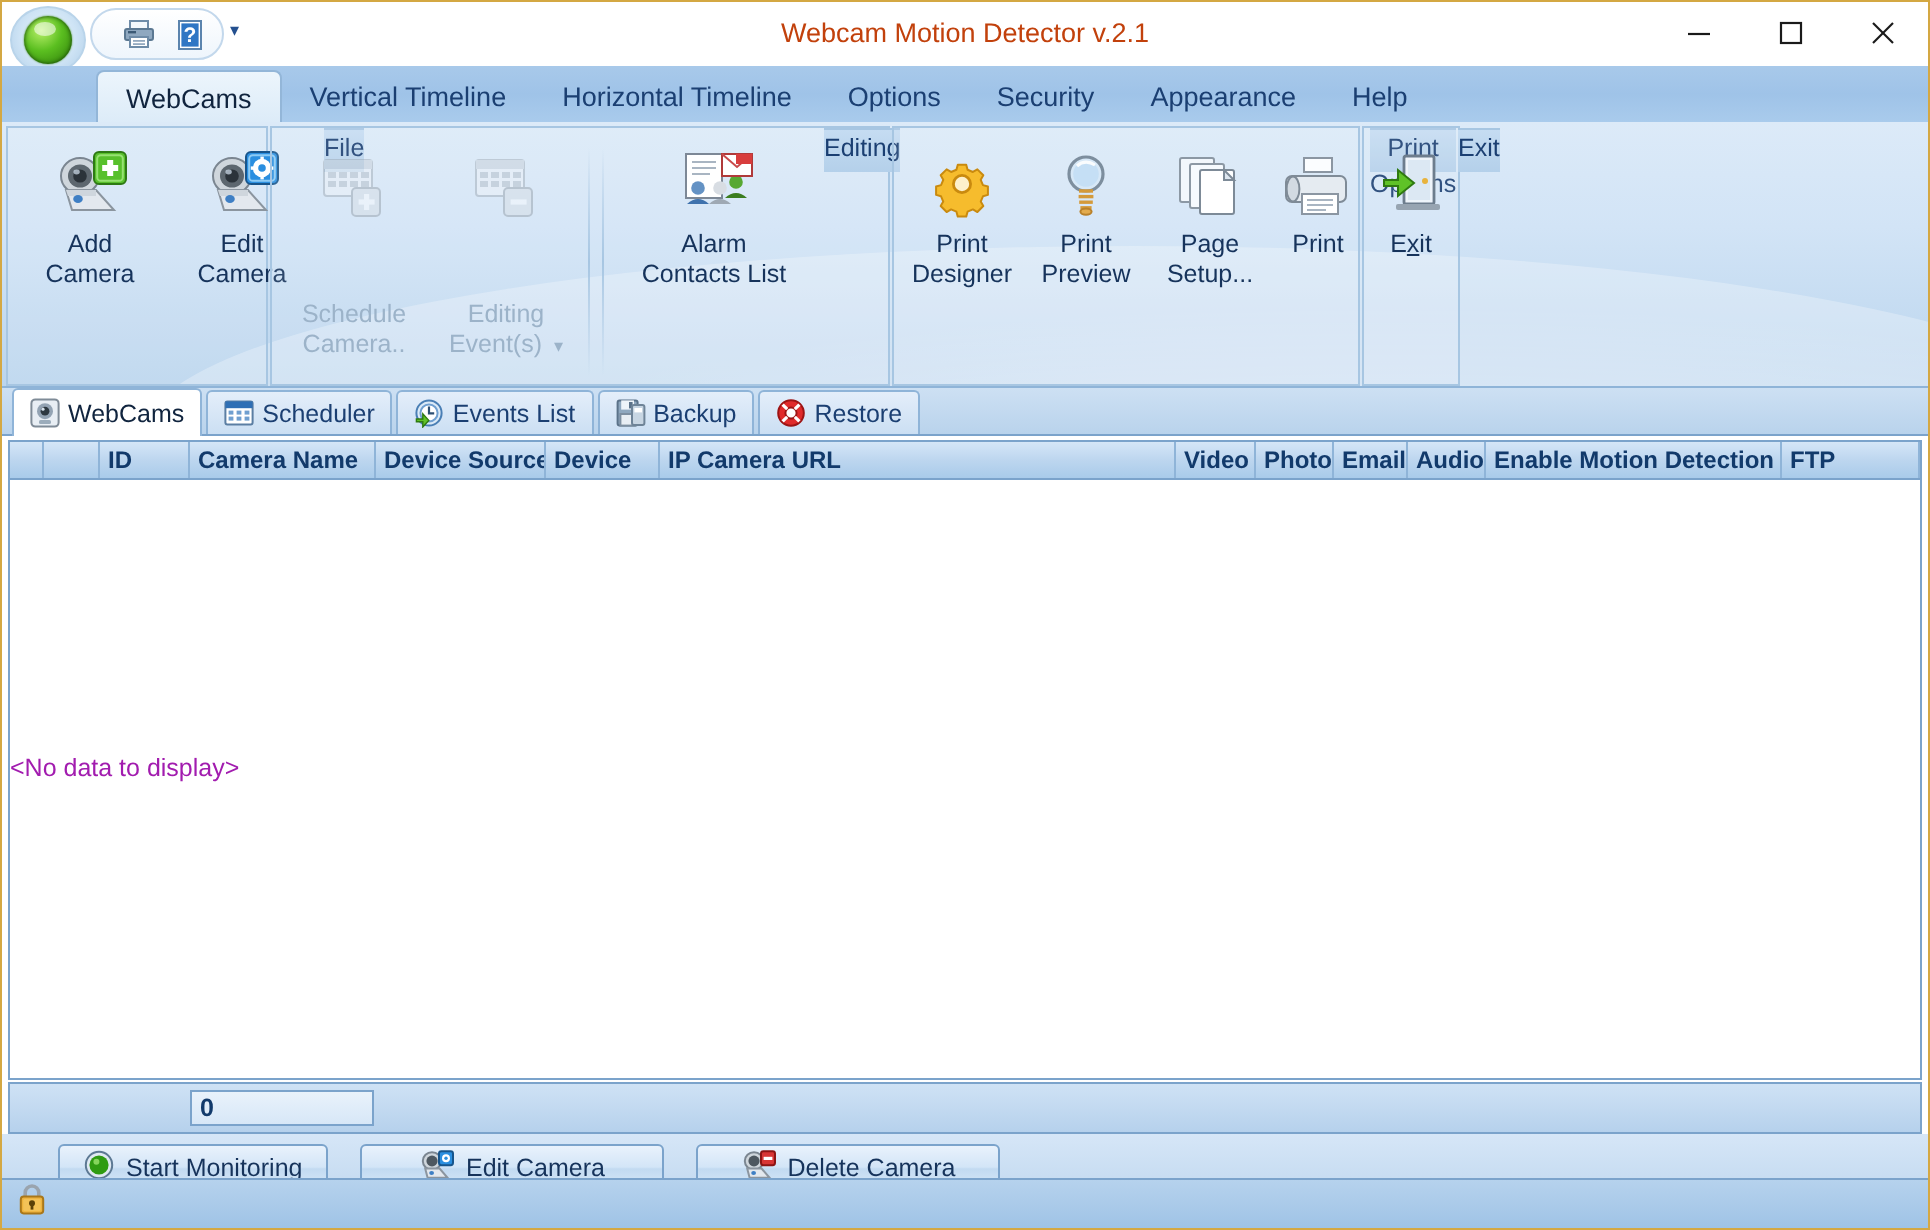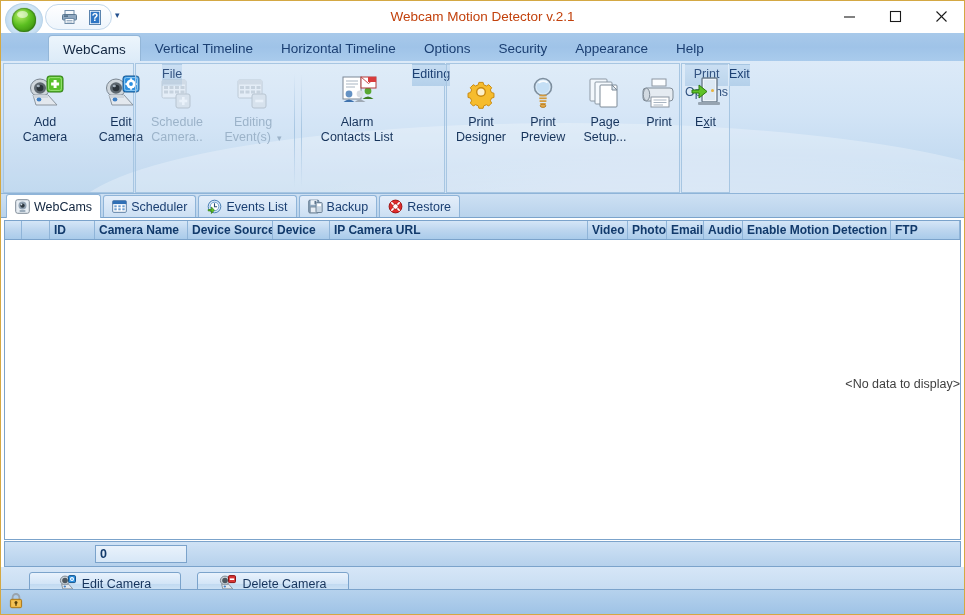--- a/index.html
+++ b/index.html
@@ -177,21 +177,21 @@
     border-radius: 3px;
   }
   .rbtn .ico { height: 40px; display: flex; align-items: center; justify-content: center; }
   .rbtn .lbl {
     font-size: 12.5px;
     color: #16335b;
     text-align: center;
     line-height: 15px;
     margin-top: 2px;
   }
-  .rbtn.disabled { cursor: default; }
+  .rbtn.disabled { cursor: default; gap: 35px; }
   .rbtn.disabled .lbl { color: #9cb3c9; }
   .rsep {
     width: 1px;
     align-self: stretch;
     margin: 6px 3px 4px 3px;
     background: linear-gradient(to bottom, rgba(255,255,255,0), #a7c6e2, rgba(255,255,255,0));
   }
 
   
   .subtabs {
@@ -253,23 +253,23 @@
   }
   .gridbody {
     flex: 1;
     background: #ffffff;
     position: relative;
   }
   .nodata {
     position: absolute;
     left: 0; right: 0; top: 48%;
     transform: translateY(-50%);
-    text-align: right;
+    text-align: left;
     font-size: 12.5px;
-    color: #404040;
+    color: #a21caf;
   }
 
   
   .summaryrow {
     margin: 1px 3px 0 3px;
     height: 26px;
     background: linear-gradient(to bottom, #cfe2f5, #b6d1ec);
     border: 1px solid #7ba3cb;
     display: flex;
     align-items: center;
@@ -727,20 +727,30 @@
     <div class="gridbody">
       <div class="nodata">&lt;No data to display&gt;</div>
     </div>
   </div>
 
   <div class="summaryrow">
     <div class="sum-box">0</div>
   </div>
 
   <div class="actionbar">
+    <div class="abtn" style="min-width:128px">
+      <span>
+        <svg width="15" height="15" viewBox="0 0 15 15">
+          <circle cx="7.5" cy="7.5" r="6.6" fill="#dfe9f2" stroke="#5d7994"></circle>
+          <circle cx="7.5" cy="7.5" r="4.8" fill="#2f9b12"></circle>
+          <circle cx="6.2" cy="5.9" r="1.5" fill="#9be36f" opacity="0.8"></circle>
+        </svg>
+      </span>
+      <span>Start Monitoring</span>
+    </div>
     <div class="abtn" style="min-width:152px">
       <span>
         <svg width="17" height="15" viewBox="0 0 17 15">
           <ellipse cx="6" cy="5.5" rx="4.6" ry="4.4" fill="#cfd6dc" stroke="#7b8691"></ellipse>
           <ellipse cx="6" cy="5.5" rx="2.8" ry="2.7" fill="#4e5860"></ellipse>
           <path d="M2.6 9.3 h7.2 l4 4.6 h-10 z" fill="#e3e8ee" stroke="#8b959f"></path>
           <ellipse cx="5.8" cy="11.5" rx="1.2" ry="1" fill="#3f7fc4"></ellipse>
           <rect x="9.5" y="0.6" width="7" height="7" rx="1.2" fill="#2b8fe0" stroke="#17558c"></rect>
           <circle cx="13" cy="4.1" r="2" fill="#ffffff"></circle>
           <circle cx="13" cy="4.1" r="0.85" fill="#2b8fe0"></circle>

